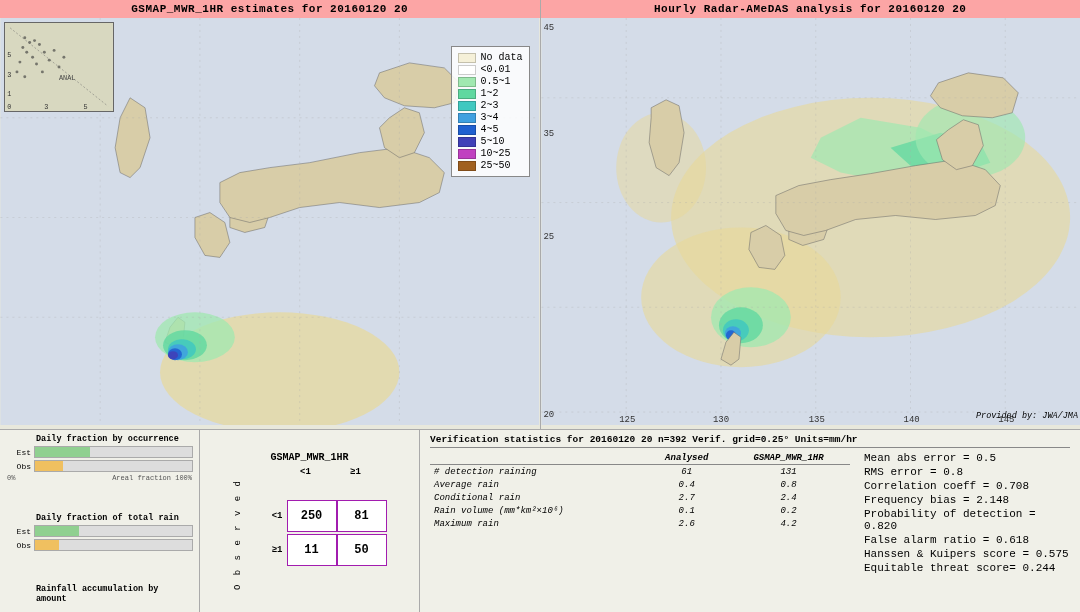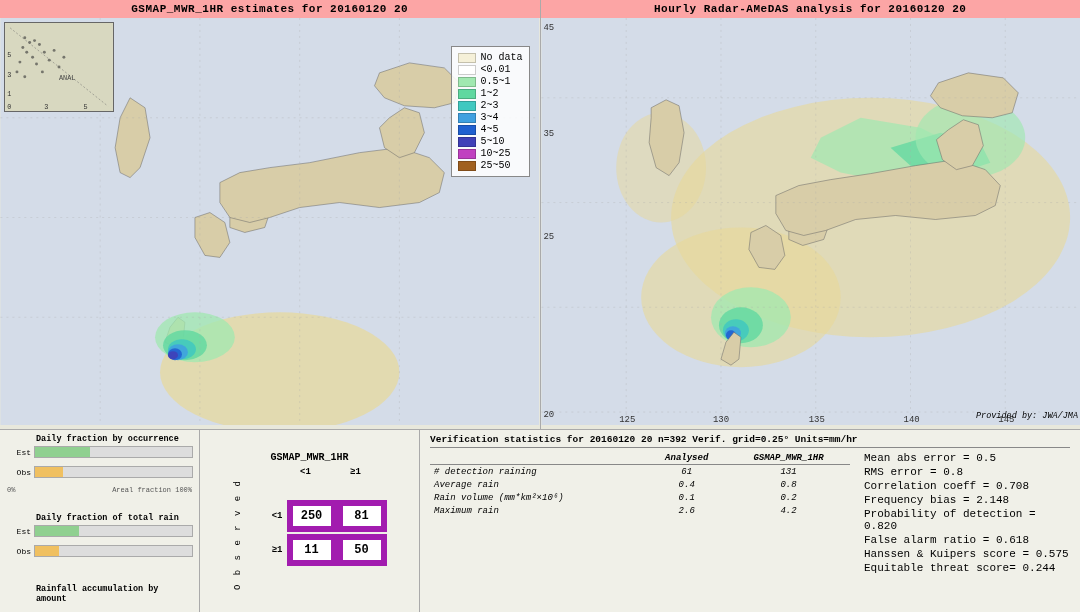--- a/index.html
+++ b/index.html
@@ -115,21 +115,21 @@
     .chart-label {
       font-size: 8.5px;
       font-weight: bold;
       margin-bottom: 2px;
       padding-left: 30px;
     }
 
     .bar-row {
       display: flex;
       align-items: center;
-      margin-bottom: 8px;
+      margin-bottom: 2px;
     }
 
     .bar-row-label {
       width: 25px;
       font-size: 8px;
       text-align: right;
       margin-right: 3px;
     }
 
     .bar-container {
@@ -200,21 +200,21 @@
       width: 40px;
       text-align: right;
       font-size: 9px;
       font-weight: bold;
       padding-right: 4px;
     }
 
     .ct-cell {
       width: 50px;
       height: 32px;
-      border: 6px solid #a21caf;
+      border: 1px solid #a21caf;
       display: flex;
       align-items: center;
       justify-content: center;
       font-size: 12px;
       font-weight: bold;
       background: #fff;
     }
 
     
     .stats-panel {
@@ -584,20 +584,25 @@
                   <td># detection raining</td>
                   <td class="numeric">61</td>
                   <td class="numeric">131</td>
                 </tr>
                 <tr>
                   <td>Average rain</td>
                   <td class="numeric">0.4</td>
                   <td class="numeric">0.8</td>
                 </tr>
                 <tr>
+                  <td>Conditional rain</td>
+                  <td class="numeric">2.7</td>
+                  <td class="numeric">2.4</td>
+                </tr>
+                <tr>
                   <td>Rain volume (mm*km²×10⁶)</td>
                   <td class="numeric">0.1</td>
                   <td class="numeric">0.2</td>
                 </tr>
                 <tr>
                   <td>Maximum rain</td>
                   <td class="numeric">2.6</td>
                   <td class="numeric">4.2</td>
                 </tr>
               </tbody>

